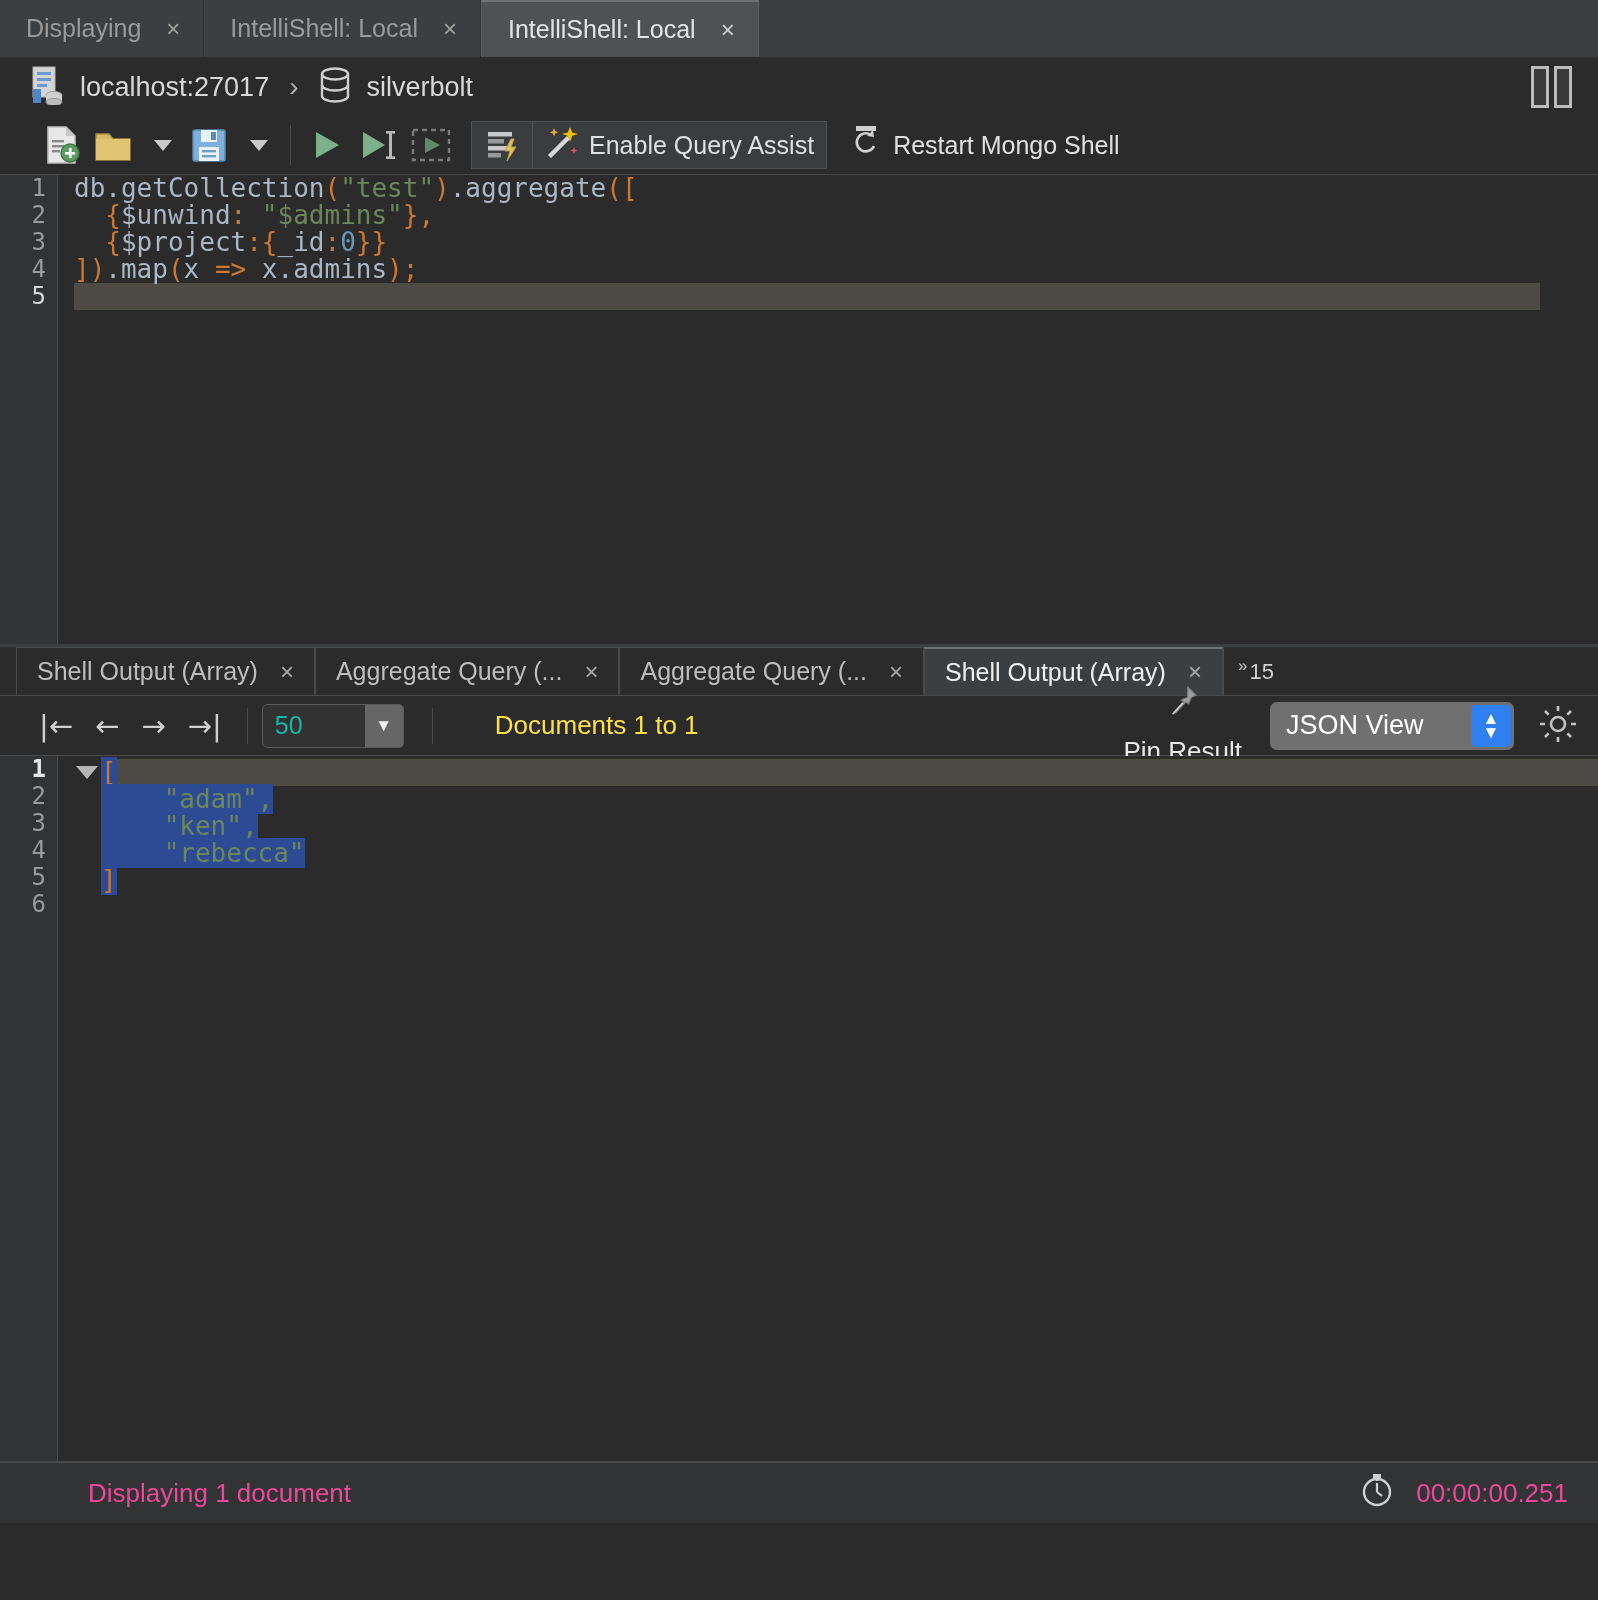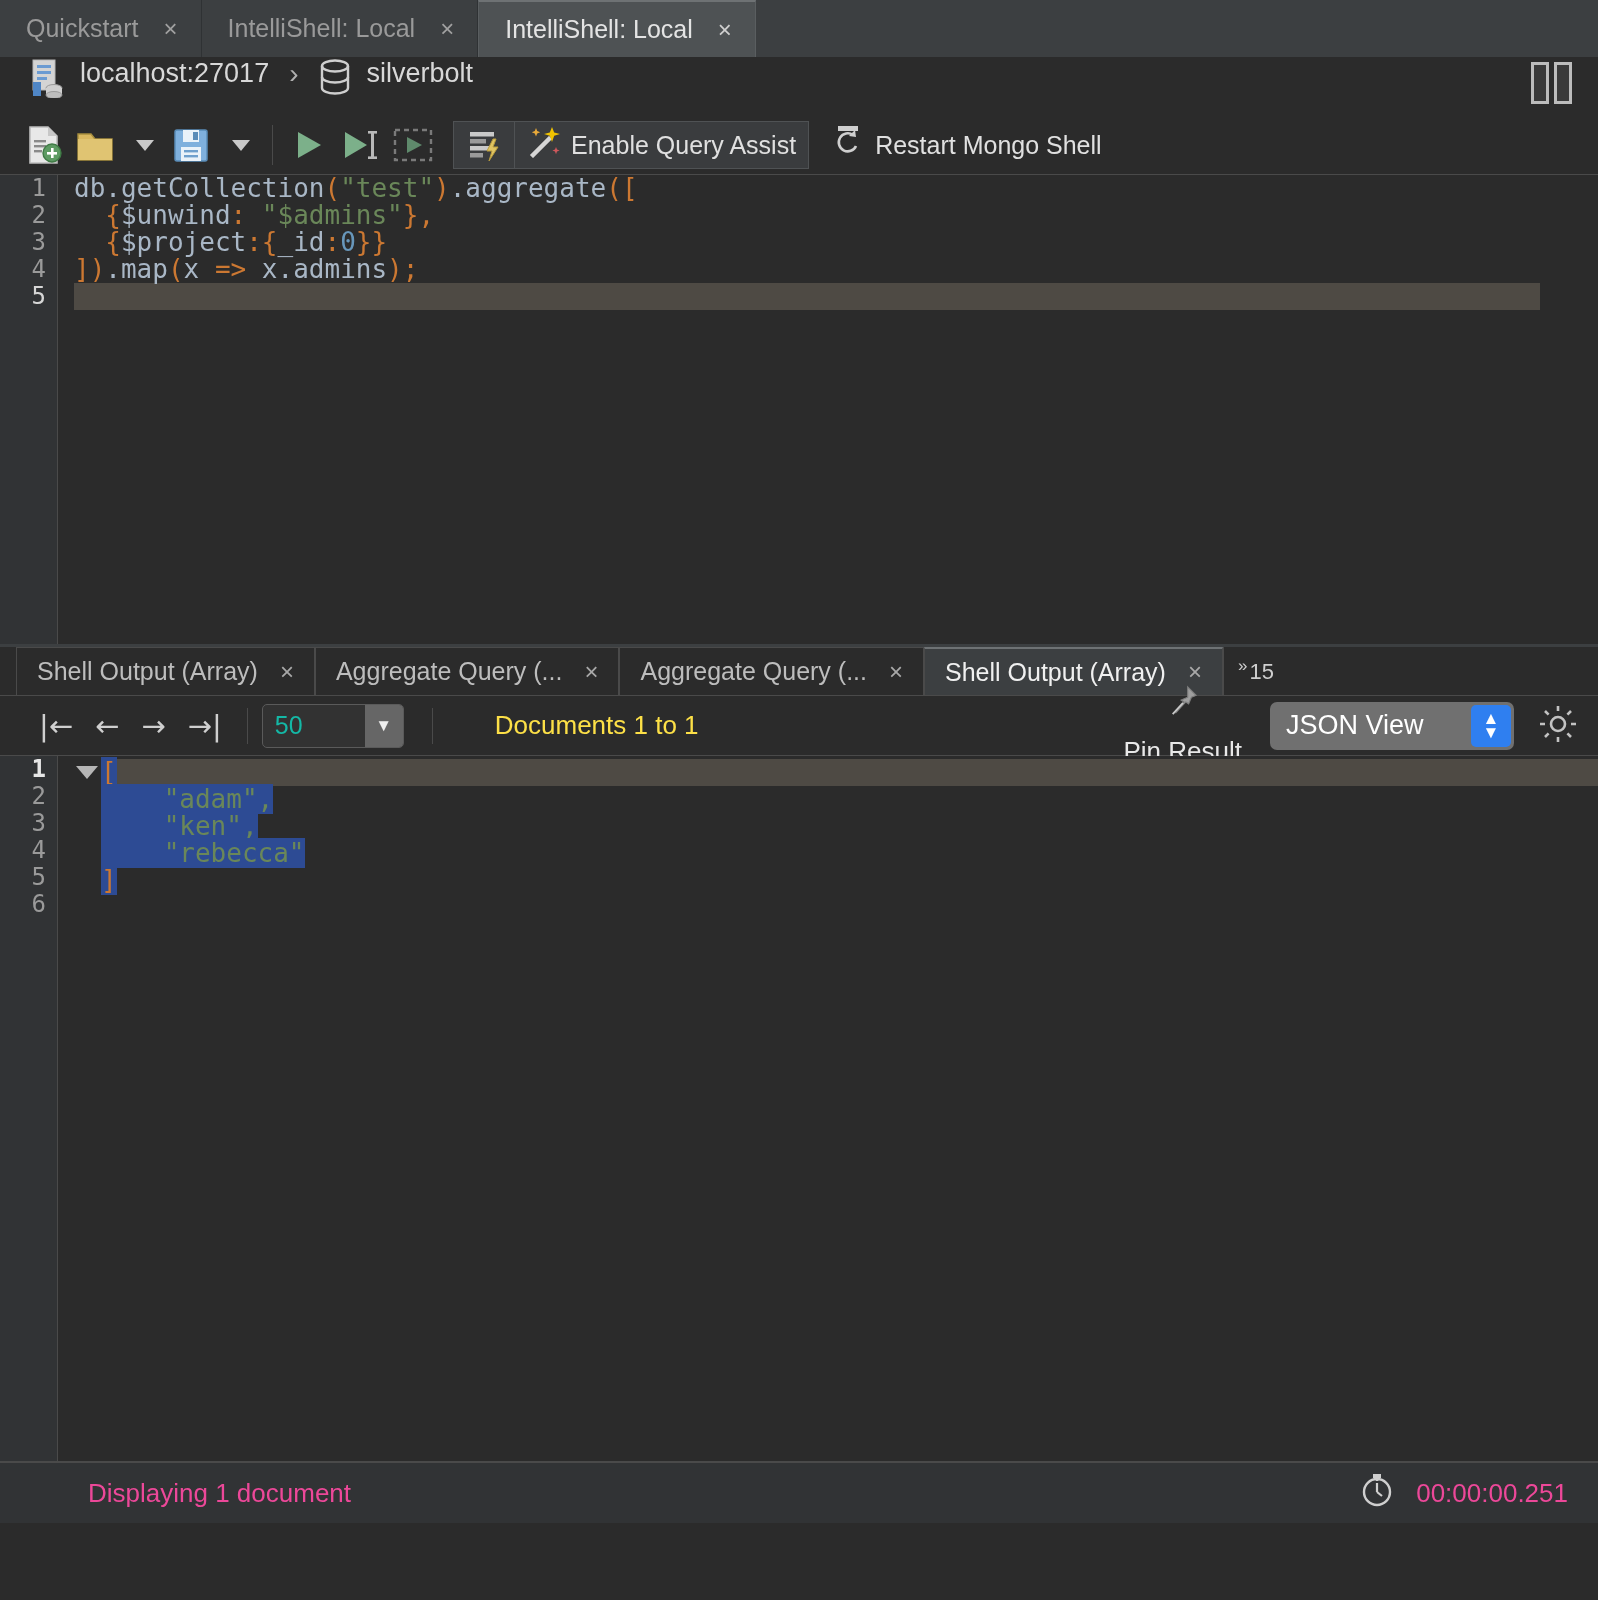--- a/index.html
+++ b/index.html
@@ -42,40 +42,41 @@
     font-size: 24px; color: #a0a0a0; line-height: 1;
     padding: 2px 3px;
   }
   .wtab.active .xclose { color: #cfcfcf; }
 
   
   .crumbbar {
     height: 58px;
     background: #2b2b2b;
     display: flex;
+    align-items: center;
     padding: 0 22px 0 30px;
     gap: 14px;
     position: relative;
   }
   .crumb-text { font-size: 27px; color: #d8d8d8; }
   .crumb-sep { font-size: 28px; color: #b0b0b0; padding: 0 6px; }
   .splitpane-btn { margin-left: auto; display:flex; gap:5px; padding: 4px; }
   .sp-half {
     width: 18px; height: 42px;
     border: 3px solid #bcbcbc;
     background: #3a3a3a;
   }
 
   
   .toolbar {
     height: 58px;
     background: #2b2b2b;
     display: flex;
     align-items: center;
-    padding-left: 20px;
+    padding-left: 38px;
     gap: 0px;
     overflow: hidden;
     white-space: nowrap;
   }
   .tb-btn {
     display: inline-flex; align-items: center; justify-content: center;
     height: 46px; min-width: 46px;
     padding: 0 5px;
   }
   .tb-sep { width: 1px; height: 40px; background: #4a4a4a; margin: 0 10px; }
@@ -262,21 +263,21 @@
     padding: 0 30px 0 88px;
     color: #ec4899; font-size: 26px;
   }
   .statusbar .timing { margin-left: auto; display:flex; align-items:center; gap: 20px; }
 </style>
 </head>
 <body>
 
 <div class="tabbar">
   <div class="wtab">
-    <span>Quickstart</span>
+    <span>Displaying</span>
     <span class="xclose">×</span>
   </div>
   <div class="wtab">
     <span>IntelliShell: Local</span>
     <span class="xclose">×</span>
   </div>
   <div class="wtab active">
     <span>IntelliShell: Local</span>
     <span class="xclose">×</span>
   </div>

